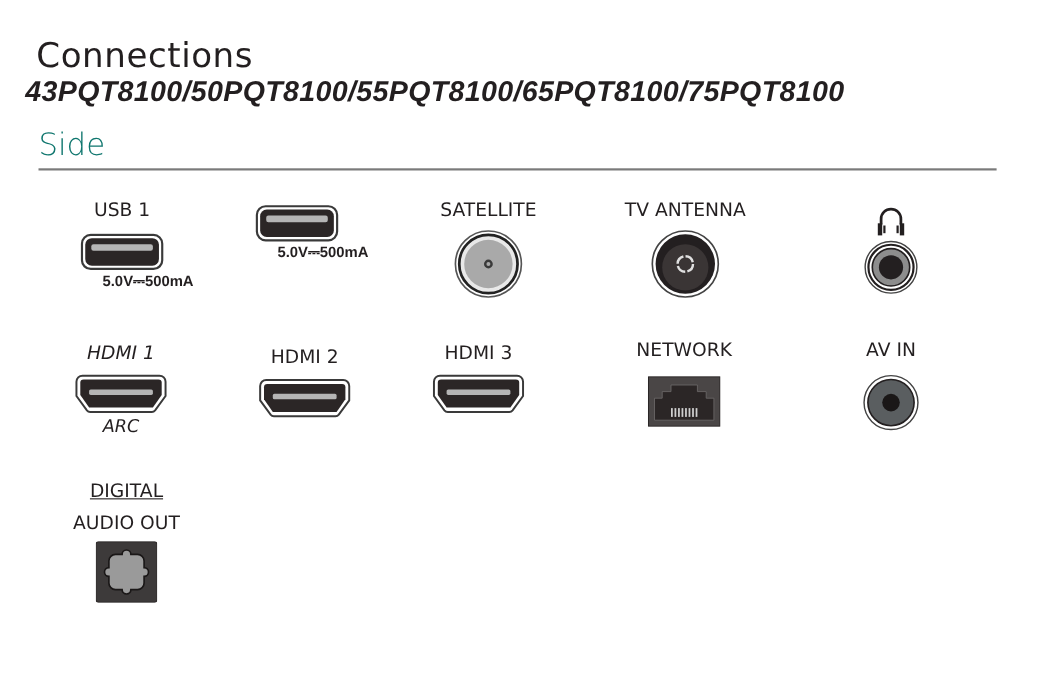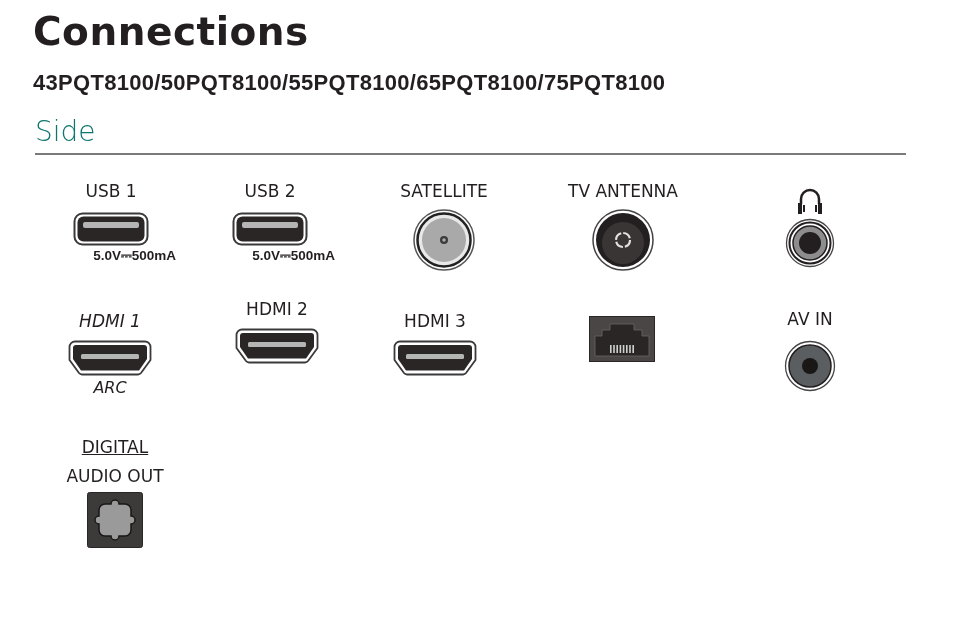--- a/index.html
+++ b/index.html
@@ -1,20 +1,20 @@
 <!DOCTYPE html>
 <html><head>
   <meta charset="utf-8">
   <style>
     html, body { margin: 0; padding: 0; background: #ffffff; }
     body { width: 960px; height: 619px; position: relative; overflow: hidden;
            font-family: "DejaVu Sans", sans-serif; color: #231f20; }
     .abs { position: absolute; }
-    .title { left: 33px; top: 9px; font-size: 39px; font-weight: bold; letter-spacing: 0.5px; line-height: 46px; }
-    .models { left: 33px; top: 70px; font-family: "Liberation Sans", sans-serif; font-weight: bold; font-size: 22px; letter-spacing: 0.3px; line-height: 26px; }
+    .title { left: 33px; top: 28px; font-size: 31px; font-weight: normal; letter-spacing: 0.5px; line-height: 46px; }
+    .models { left: 23px; top: 70px; font-family: "Liberation Sans", sans-serif; font-weight: bold; font-size: 26px; letter-spacing: 0.3px; line-height: 26px; font-style: italic; }
     .section { left: 35px; top: 116px; font-size: 28px; font-weight: 300; color: #0f766e; line-height: 32px; }
     .rule { left: 35px; top: 153px; width: 871px; height: 2px; background: #7a7a7a; }
     .label { font-size: 17px; text-align: center; white-space: nowrap; line-height: 26px; }
     .sub { font-family: "Liberation Sans", sans-serif; font-size: 13.5px; font-weight: bold; text-align: right; white-space: nowrap; }
     .sub2 { font-size: 16px; text-align: center; }
     .port { display: block; }
   </style>
 </head>
 <body>
 
@@ -27,21 +27,20 @@
   <div class="label">USB 1</div>
   <svg class="port" width="76" height="34" viewBox="0 0 76 34" style="margin:8px auto 0;">
     <rect x="1.5" y="1.5" width="73" height="31" rx="8" fill="#fff" stroke="#3a3a3a" stroke-width="2"></rect>
     <rect x="4.5" y="4.5" width="67" height="25" rx="6" fill="#2b2626"></rect>
     <rect x="10" y="10" width="56" height="6" rx="2" fill="#b5b5b5"></rect>
   </svg>
   <div class="sub" style="margin-top:2px;">5.0V⎓500mA</div>
 </div>
 
 <div class="abs" style="left:205px; top:178px; width:130px;">
-  <div class="label">USB 2</div>
   <svg class="port" width="76" height="34" viewBox="0 0 76 34" style="margin:8px auto 0;">
     <rect x="1.5" y="1.5" width="73" height="31" rx="8" fill="#fff" stroke="#3a3a3a" stroke-width="2"></rect>
     <rect x="4.5" y="4.5" width="67" height="25" rx="6" fill="#2b2626"></rect>
     <rect x="10" y="10" width="56" height="6" rx="2" fill="#b5b5b5"></rect>
   </svg>
   <div class="sub" style="margin-top:2px;">5.0V⎓500mA</div>
 </div>
 
 <div class="abs" style="left:374px; top:178px; width:140px;">
   <div class="label">SATELLITE</div>
@@ -83,39 +82,40 @@
 <div class="abs" style="left:45px; top:308px; width:130px;font-style:italic;">
   <div class="label">HDMI 1</div>
   <svg class="port" width="84" height="36" viewBox="0 0 84 36" style="margin:6px auto 0;">
     <path d="M7 1.5 H77 A5.5 5.5 0 0 1 82.5 7 V20 L73 33 A4 4 0 0 1 70 34.5 H14 A4 4 0 0 1 11 33 L1.5 20 V7 A5.5 5.5 0 0 1 7 1.5 Z" fill="#fff" stroke="#3a3a3a" stroke-width="1.8"></path>
     <path d="M8 5 H76 A3 3 0 0 1 79 8 V19 L71 30.5 H13 L5 19 V8 A3 3 0 0 1 8 5 Z" fill="#2b2626"></path>
     <rect x="13" y="14" width="58" height="5" rx="1.5" fill="#b5b5b5"></rect>
   </svg>
   <div class="sub2" style="margin-top:2px;">ARC</div>
 </div>
 
-<div class="abs" style="left:212px; top:296px; width:130px;">
+<div class="abs" style="left:212px; top:312px; width:130px;">
   <div class="label">HDMI 2</div>
   <svg class="port" width="84" height="36" viewBox="0 0 84 36" style="margin:6px auto 0;">
     <path d="M7 1.5 H77 A5.5 5.5 0 0 1 82.5 7 V20 L73 33 A4 4 0 0 1 70 34.5 H14 A4 4 0 0 1 11 33 L1.5 20 V7 A5.5 5.5 0 0 1 7 1.5 Z" fill="#fff" stroke="#3a3a3a" stroke-width="1.8"></path>
     <path d="M8 5 H76 A3 3 0 0 1 79 8 V19 L71 30.5 H13 L5 19 V8 A3 3 0 0 1 8 5 Z" fill="#2b2626"></path>
     <rect x="13" y="14" width="58" height="5" rx="1.5" fill="#b5b5b5"></rect>
   </svg>
 </div>
 
 <div class="abs" style="left:370px; top:308px; width:130px;">
   <div class="label">HDMI 3</div>
   <svg class="port" width="84" height="36" viewBox="0 0 84 36" style="margin:6px auto 0;">
     <path d="M7 1.5 H77 A5.5 5.5 0 0 1 82.5 7 V20 L73 33 A4 4 0 0 1 70 34.5 H14 A4 4 0 0 1 11 33 L1.5 20 V7 A5.5 5.5 0 0 1 7 1.5 Z" fill="#fff" stroke="#3a3a3a" stroke-width="1.8"></path>
     <path d="M8 5 H76 A3 3 0 0 1 79 8 V19 L71 30.5 H13 L5 19 V8 A3 3 0 0 1 8 5 Z" fill="#2b2626"></path>
     <rect x="13" y="14" width="58" height="5" rx="1.5" fill="#b5b5b5"></rect>
   </svg>
 </div>
 
 <div class="abs" style="left:552px; top:306px; width:140px;">
+  <div class="label">NETWORK</div>
   <svg class="port" width="66" height="46" viewBox="0 0 66 46" style="margin:10px auto 0;">
     <rect x="0.5" y="0.5" width="65" height="45" fill="#4a4646" stroke="#2a2626"></rect>
     <path d="M6 40 V20 H13 V14 H21 V8 H45 V14 H53 V20 H60 V40 Z" fill="#2b2626" stroke="#6a6666" stroke-width="0.8"></path>
     <g fill="#cfcfcf">
       <rect x="21" y="29" width="1.6" height="8"></rect>
       <rect x="24.2" y="29" width="1.6" height="8"></rect>
       <rect x="27.4" y="29" width="1.6" height="8"></rect>
       <rect x="30.6" y="29" width="1.6" height="8"></rect>
       <rect x="33.8" y="29" width="1.6" height="8"></rect>
       <rect x="37" y="29" width="1.6" height="8"></rect>

